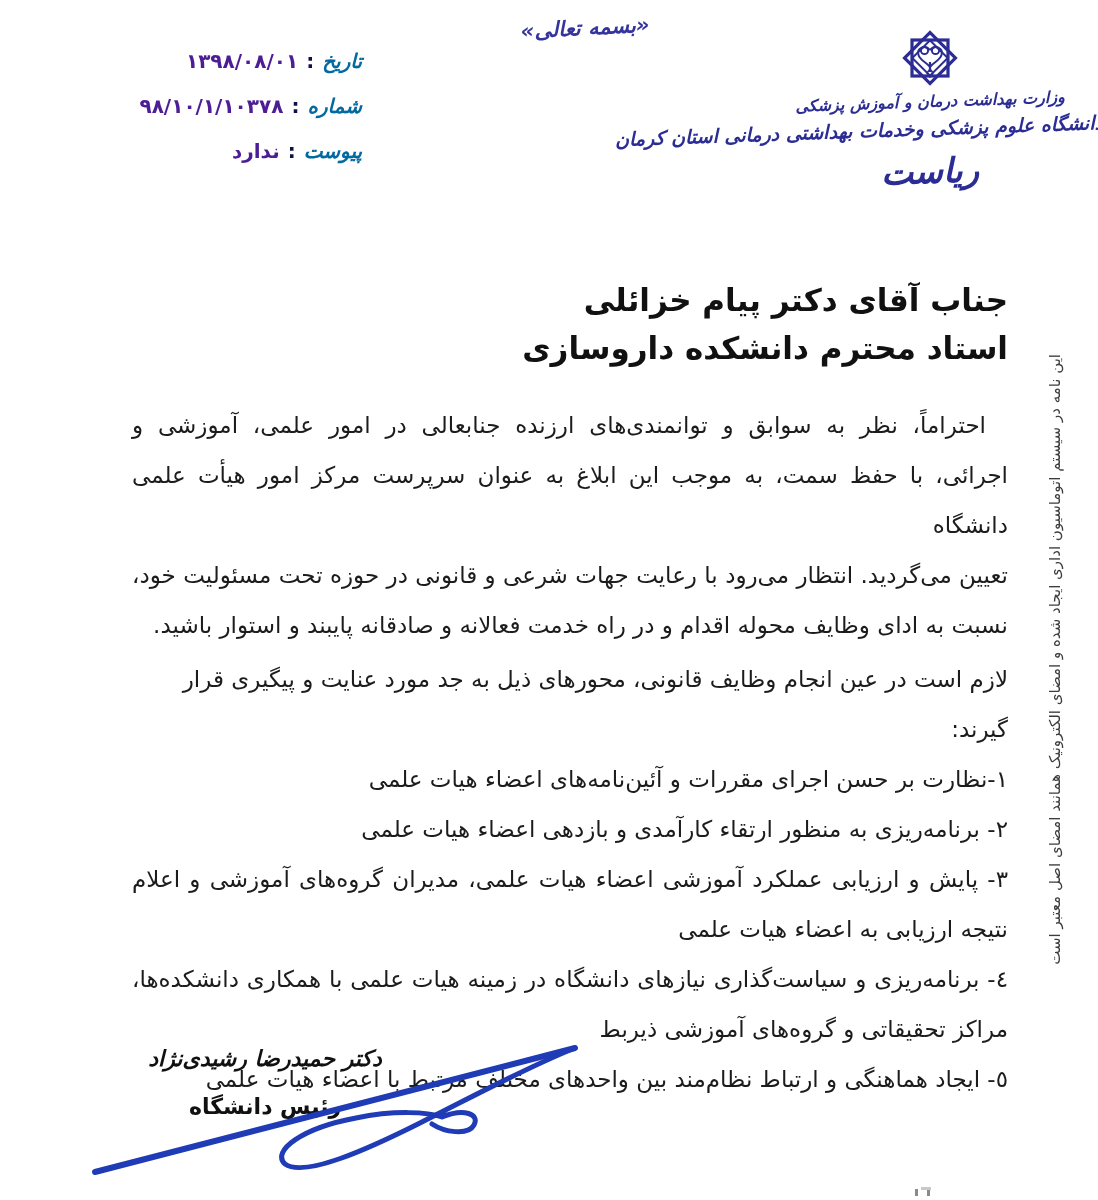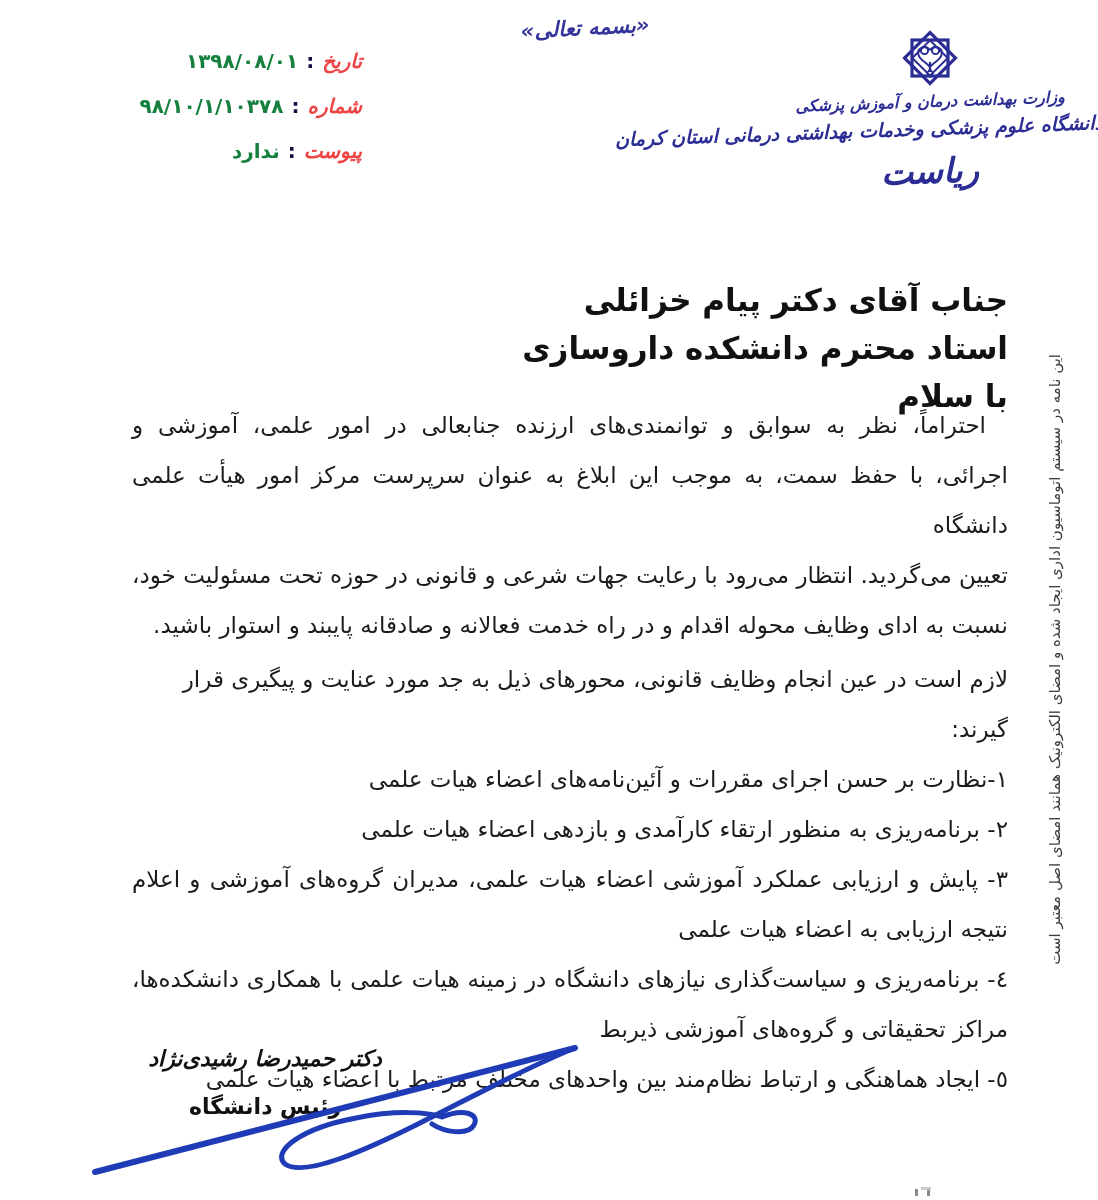--- a/index.html
+++ b/index.html
@@ -14,23 +14,23 @@
     color:#34349c; font-size:21px; font-weight:bold; font-style:italic;
     transform:rotate(-3deg);
   }
   .meta-row {
     position:absolute; right:736px; white-space:nowrap; direction:rtl;
     font-size:20px; line-height:30px;
   }
   .meta-row.r1 { top:46px; }
   .meta-row.r2 { top:91px;text-align:right; }
   .meta-row.r3 { top:136px; }
-  .meta-label { color:#ef4444; font-style:italic; font-weight:bold; }
+  .meta-label { color:#0369a1; font-style:italic; font-weight:bold; }
   .meta-colon { color:#101044; font-weight:bold; padding:0 8px; }
-  .meta-value { color:#15803d; font-weight:bold;margin-top:26px; }
+  .meta-value { color:#4c1d95; font-weight:bold;margin-top:26px; }
   .org {
     position:absolute; left:765px; top:28px; width:330px; text-align:center;
     color:#2b2d94;
   }
   .org-logo { display:block; margin:0 auto 4px auto; }
   .org-ministry {
     font-size:16px; font-weight:bold; font-style:italic; transform:rotate(-2deg);
     white-space:nowrap; margin-top:2px;
   }
   .org-university {
@@ -101,21 +101,20 @@
       </g>
     </svg>
     <div class="org-ministry">وزارت بهداشت درمان و آموزش پزشکی</div>
     <div class="org-university">دانشگاه علوم پزشکی وخدمات بهداشتی درمانی استان کرمان</div>
     <div class="org-office">ریاست</div>
   </div>
 
   <div class="recipient">
     <div>جناب آقای دکتر پیام خزائلی</div>
     <div>استاد محترم دانشکده داروسازی</div>
-    <div>با سلام</div>
   </div>
 
   <div class="body-lines">
     <div class="bline just indent">احتراماً، نظر به سوابق و توانمندی‌های ارزنده جنابعالی در امور علمی، آموزشی و</div>
     <div class="bline just">اجرائی، با حفظ سمت، به موجب این ابلاغ به عنوان سرپرست مرکز امور هیأت علمی دانشگاه</div>
     <div class="bline just">تعیین می‌گردید. انتظار می‌رود با رعایت جهات شرعی و قانونی در حوزه تحت مسئولیت خود،</div>
     <div class="bline">نسبت به ادای وظایف محوله اقدام و در راه خدمت فعالانه و صادقانه پایبند و استوار باشید.</div>
     <div class="bline gap">لازم است در عین انجام وظایف قانونی، محورهای ذیل به جد مورد عنایت و پیگیری قرار گیرند:</div>
     <div class="bline">۱-نظارت بر حسن اجرای مقررات و آئین‌نامه‌های اعضاء هیات علمی</div>
     <div class="bline">۲- برنامه‌ریزی به منظور ارتقاء کارآمدی و بازدهی اعضاء هیات علمی</div>

